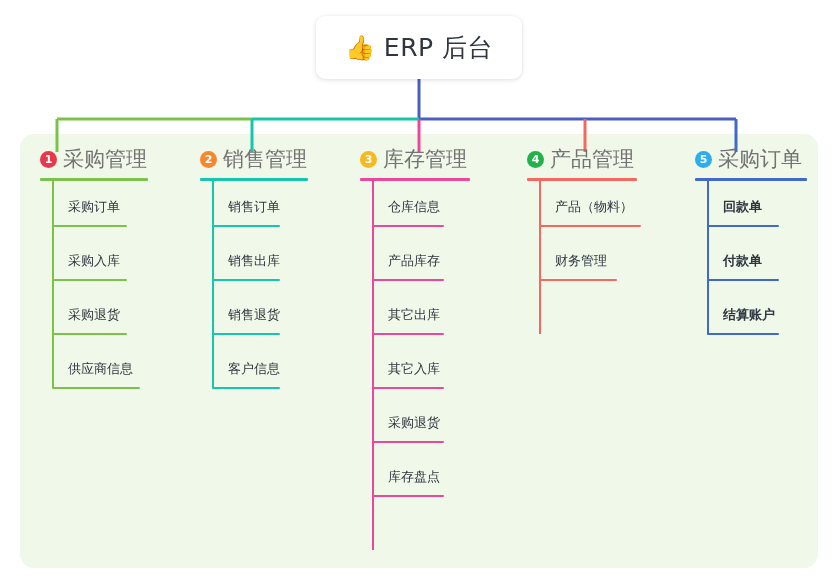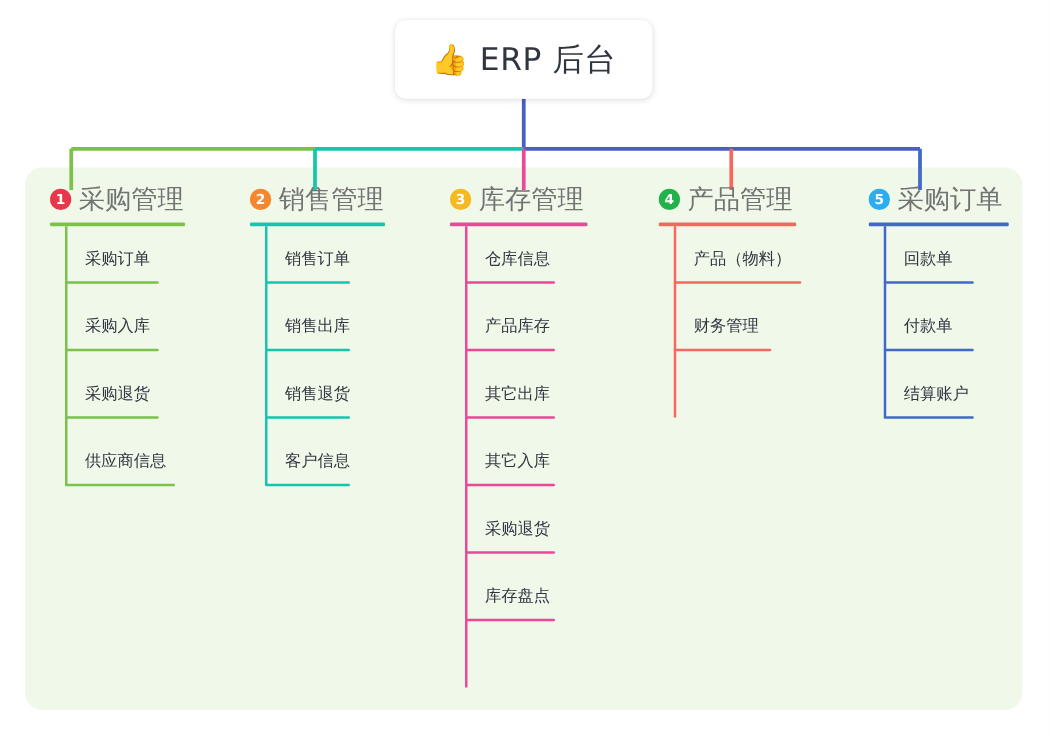--- a/index.html
+++ b/index.html
@@ -197,21 +197,21 @@
             <div class="leaf-rule" style="width: 78px; background: rgb(244, 104, 95);"></div>
           </div>
         </div>
       </div>
       <div class="col" style="left: 695px;">
         <div class="col-head">
           <span class="badge" style="background: rgb(43, 173, 239);">5</span>
           <span class="head-label">采购订单</span>
         </div>
         <div class="head-rule" style="width: 112px; background: rgb(65, 105, 201);"></div>
-        <div class="leaves" style="height: 162px;">
+        <div class="leaves" style="height: 162px; font-weight: bold;">
           <div class="spine" style="background: rgb(65, 105, 201); height: 153px;"></div>
           <div class="leaf">
             <span class="leaf-text">回款单</span>
             <div class="leaf-rule" style="width: 72px; background: rgb(65, 105, 201);"></div>
           </div>
           <div class="leaf">
             <span class="leaf-text">付款单</span>
             <div class="leaf-rule" style="width: 72px; background: rgb(65, 105, 201);"></div>
           </div>
           <div class="leaf">

